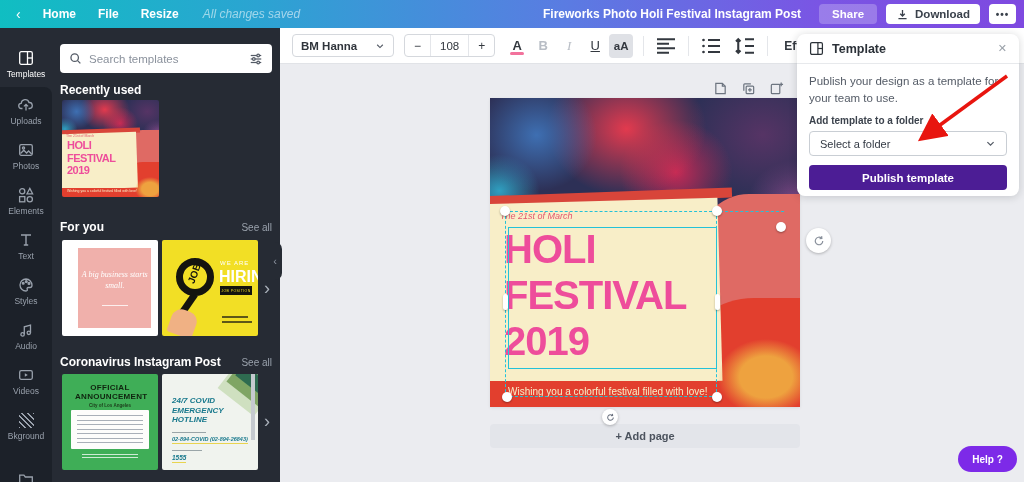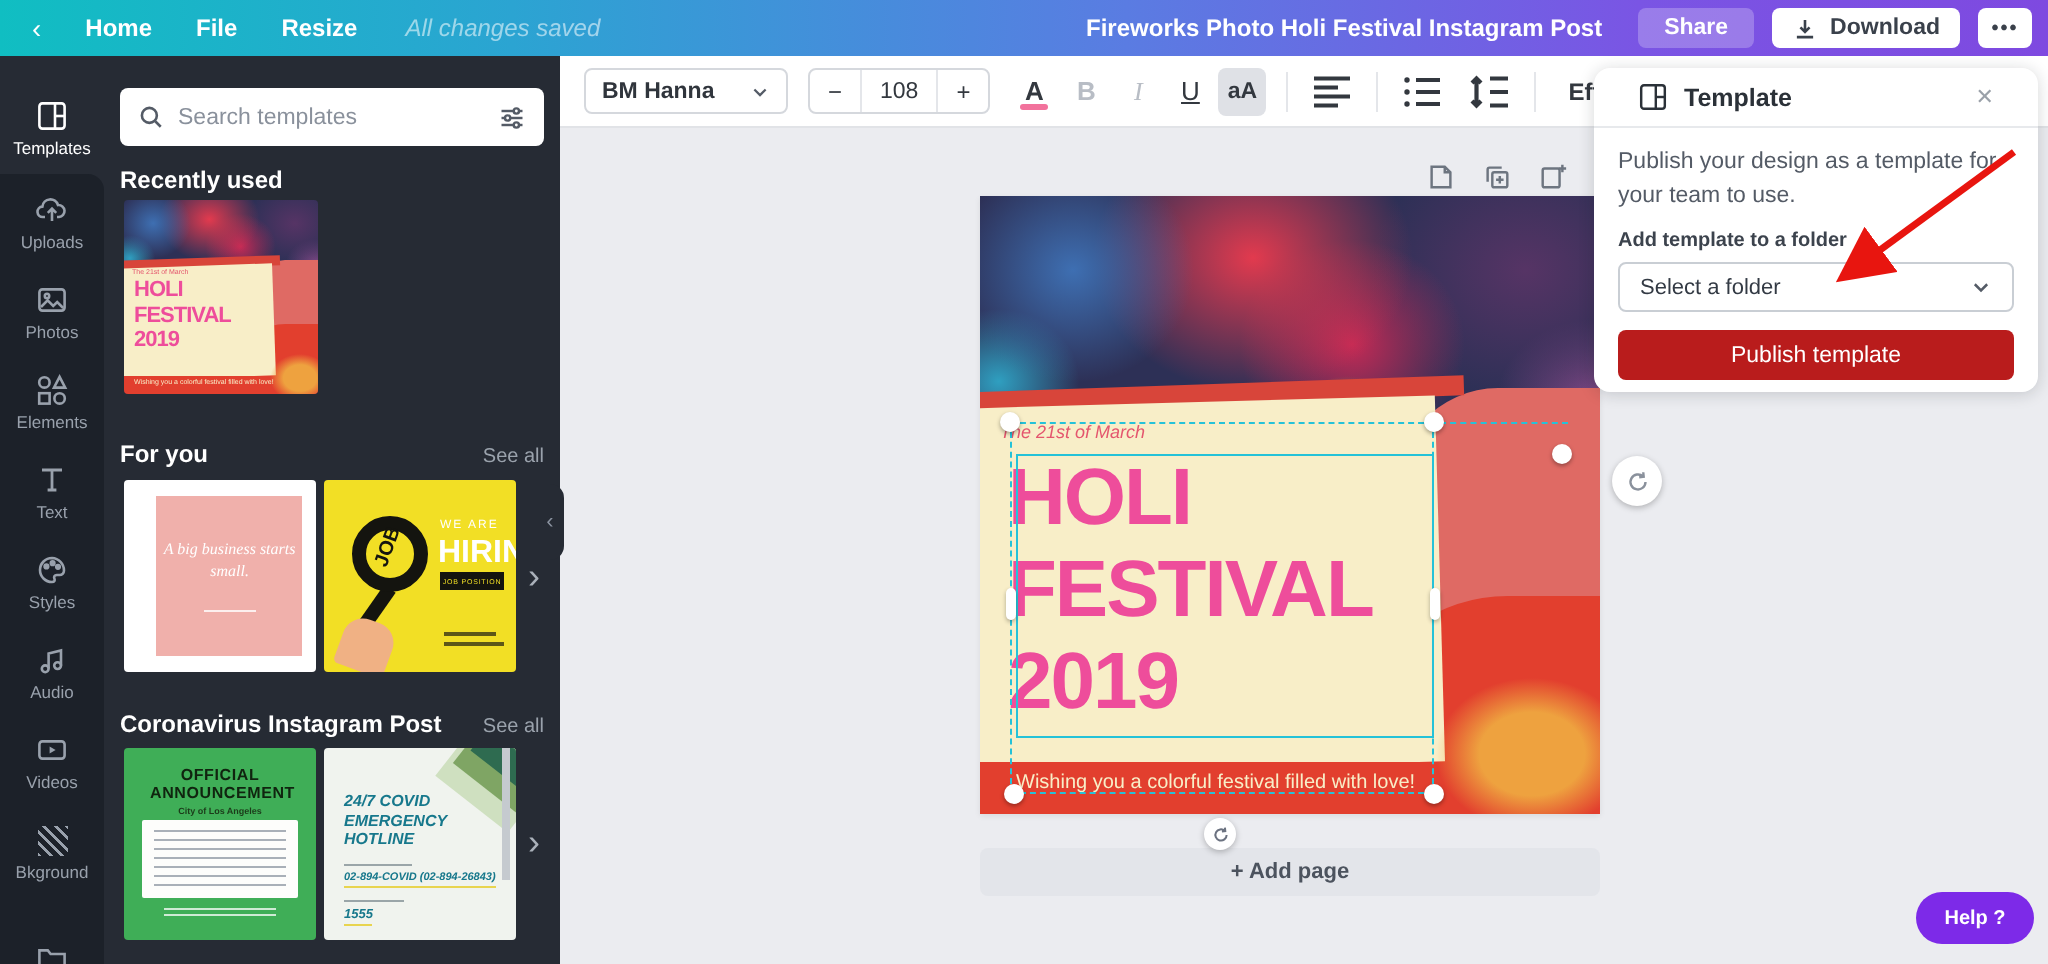--- a/index.html
+++ b/index.html
@@ -128,27 +128,27 @@
   .hdl { position:absolute; width:10px; height:10px; border-radius:50%; background:#fff; box-shadow:0 1px 2px rgba(0,0,0,.35); }
   .hbar { position:absolute; width:5px; height:16px; border-radius:3px; background:#fff; box-shadow:0 1px 2px rgba(0,0,0,.3); }
   .rot { position:absolute; border-radius:50%; background:#fff; box-shadow:0 1px 3px rgba(0,0,0,.25); display:flex; align-items:center; justify-content:center; color:#6b7280; pointer-events:auto; }
 
   .add-page { position:absolute; left:210px; top:396px; width:310px; height:24px; background:#e3e5ea; border-radius:4px; display:flex; align-items:center; justify-content:center; font-size:11px; font-weight:bold; color:#4c535e; }
   .zoom-pill { position:absolute; left:588px; top:419px; width:84px; height:25px; background:#fbfbfc; border-radius:4px; display:flex; align-items:center; justify-content:center; gap:12px; color:#3a4049; font-size:11px; font-weight:bold; box-shadow:0 1px 2px rgba(0,0,0,.06); }
   .help-pill { position:absolute; left:678px; top:418px; width:59px; height:26px; background:#7d2ae8; border-radius:13px; color:#fff; font-size:10px; font-weight:bold; display:flex; align-items:center; justify-content:center; }
 
   
   .popup { position:absolute; left:797px; top:34px; width:222px; height:162px; background:#fff; border-radius:8px; box-shadow:0 1px 8px rgba(20,25,35,.18); z-index:50; }
-  .popup-head { height:30px; display:flex; align-items:center; padding:0 22px; gap:8px; border-bottom:1px solid #e7e9ec; color:#2b3138; font-size:12.5px; font-weight:bold; }
+  .popup-head { height:30px; display:flex; align-items:center; padding:0 12px; gap:8px; border-bottom:1px solid #e7e9ec; color:#2b3138; font-size:12.5px; font-weight:bold; }
   .popup-close { margin-left:auto; color:#9aa1a9; font-size:11px; font-weight:normal; }
   .popup-body { padding:9px 12px 0 12px; }
   .popup-desc { font-size:11.5px; color:#545b66; line-height:1.45; }
   .popup-label { margin-top:9px; font-size:10px; color:#3c434d; font-weight:bold; }
   .folder-select { margin-top:5px; height:25px; border:1px solid #c9ced4; border-radius:4px; display:flex; align-items:center; justify-content:space-between; padding:0 10px; font-size:11px; color:#333a44; }
-  .publish-btn { margin-top:9px; height:25px; border-radius:4px; background:#b91c1c; color:#fff; font-size:11.5px; font-weight:normal; display:flex; align-items:center; justify-content:center; }
+  .publish-btn { margin-top:9px; height:25px; border-radius:4px; background:#4c1d95; color:#fff; font-size:11.5px; font-weight:bold; display:flex; align-items:center; justify-content:center; }
 
   
   .m-paper { position:absolute; left:-3px; top:33px; width:78px; height:56px; background:#f8eec8; transform:rotate(-2deg); }
   .m-stripe { position:absolute; left:-4px; top:29px; width:82px; height:5px; background:#d8453a; transform:rotate(-2deg); }
   .m-salmon { position:absolute; right:0; top:30px; width:30px; height:42px; background:#df6a64; border-radius:45% 0 0 30%; }
   .m-red { position:absolute; right:0; top:62px; width:36px; height:28px; background:#e23f2e; border-radius:55% 0 0 0; }
   .m-band { position:absolute; left:0; bottom:0; width:100%; height:9px; background:#e23f2e; }
   .m-orange { position:absolute; right:-6px; bottom:-4px; width:30px; height:24px; background:radial-gradient(closest-side,#eea23f 55%,rgba(238,162,63,0)); }
   .m-date { position:absolute; left:4px; top:34px; color:#e4566e; font-size:3.5px; }
   .m-title { position:absolute; left:5px; top:39px; color:#ee4d9b; font-weight:bold; font-size:11px; line-height:12.5px; letter-spacing:-.5px; }

